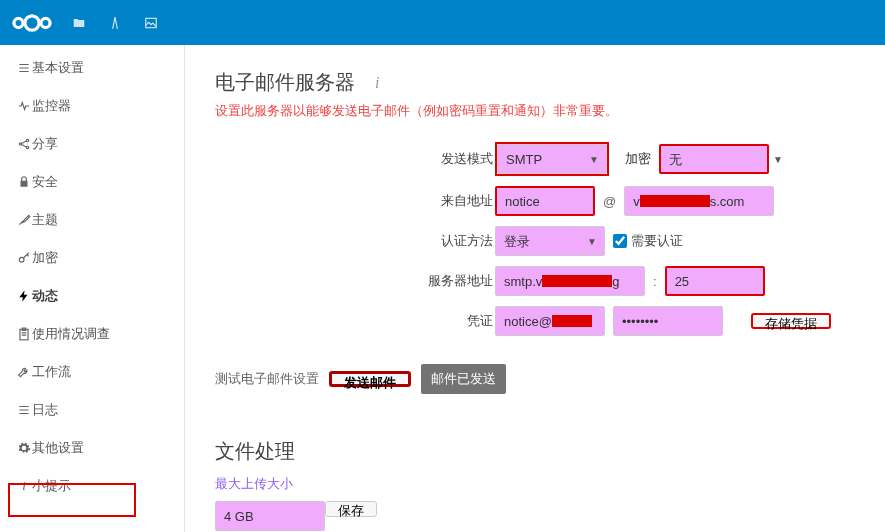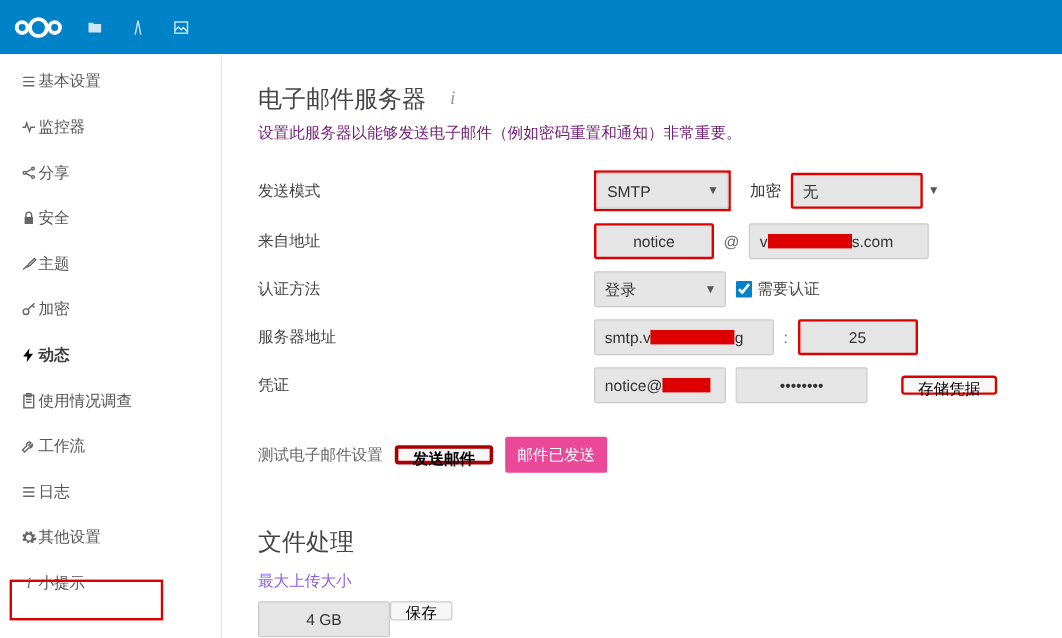--- a/index.html
+++ b/index.html
@@ -15,38 +15,38 @@
 .sidebar { width: 185px; border-right: 1px solid #e5e5e5; padding-top: 4px; background: #fff; }
 .sidebar-item { display: flex; align-items: center; height: 38px; padding: 0 16px; cursor: pointer; color: #555; font-size: 13px; }
 .sidebar-item.active { font-weight: bold; color: #404040; }
 .sidebar-item .icon { width: 16px; height: 16px; display: flex; align-items: center; justify-content: center; color: #666; }
 .sidebar-item.active .icon { color: #000; }
 .hl-box-1 { border: 2px solid #d00; position: absolute; left: 8px; top: 438px; width: 128px; height: 34px; pointer-events: none; }
 
 .main { flex: 1; padding: 24px 30px; overflow: auto; color: #333; }
 .section-title { font-size: 20px; color: #444; margin-bottom: 6px; display: flex; align-items: center; gap: 20px; }
 .info-i { font-style: italic; font-family: serif; color: #999; font-size: 16px; }
-.section-desc { font-size: 13px; color: #701a75; margin-bottom: 22px; }
+.section-desc { font-size: 13px; color: #ef4444; margin-bottom: 22px; }
 
 .form-row { display: flex; align-items: center; margin-bottom: 10px; font-size: 13px; }
-.form-label { width: 280px; text-align: left; padding-right: 17px; color: #444; }
+.form-label { width: 280px; text-align: right; padding-right: 2px; color: #444; }
 .form-controls { display: flex; align-items: center; gap: 8px; }
 
-.select, .input { height: 30px; border: 1px solid #ccc; border-radius: 2px; padding: 0 8px; font-size: 13px; background: #e5e5e5; color: #333; }
+.select, .input { height: 30px; border: 1px solid #ccc; border-radius: 2px; padding: 0 8px; font-size: 13px; background: #f0abfc; color: #333; }
 .select { min-width: 110px; appearance: none; background-image: none; }
 .select-wrap { position: relative; display: inline-flex; align-items: center; }
 .select-wrap .caret { position: absolute; right: 8px; pointer-events: none; color: #555; font-size: 10px; }
-.input { min-width: 100px; text-align: center; }
+.input { min-width: 100px; }
 .at-sign { color: #666; }
 .colon { color: #666; }
 .checkbox-label { display: flex; align-items: center; gap: 4px; color: #444; }
 .checkbox-label input { width: 14px; height: 14px; accent-color: #0082c9; }
 
 .btn { height: 16px; padding: 0 12px; border: 1px solid #ccc; background: #f7f7f7; border-radius: 3px; font-size: 13px; cursor: pointer; }
-.badge-success { background: #ec4899; color: #fff; padding: 6px 10px; border-radius: 2px; font-size: 13px; }
+.badge-success { background: #737373; color: #fff; padding: 6px 10px; border-radius: 2px; font-size: 13px; }
 
 .test-row { display: flex; align-items: center; gap: 10px; margin-top: 28px; font-size: 13px; color: #666; }
 
 .redbox { border: 2px solid #d00; }
 
 .section2 { margin-top: 44px; }
 .sub-label { font-size: 13px; color: #8b5cf6; margin: 10px 0 8px; }
 .file-row { display: flex; gap: 0; }
 
 

